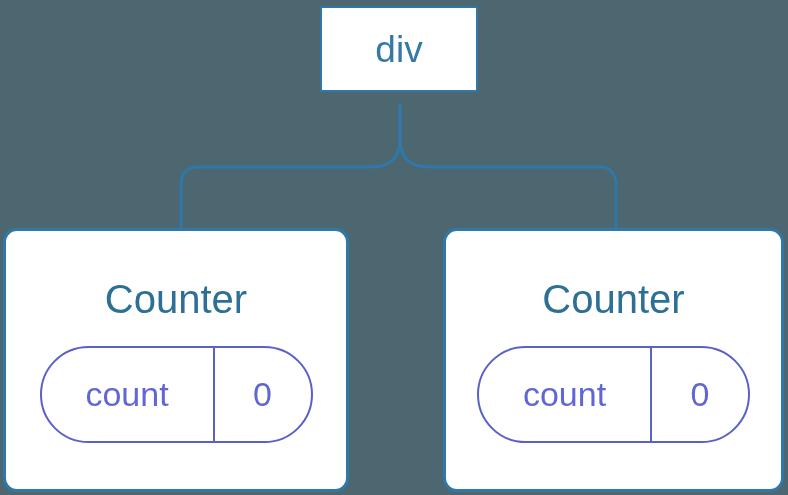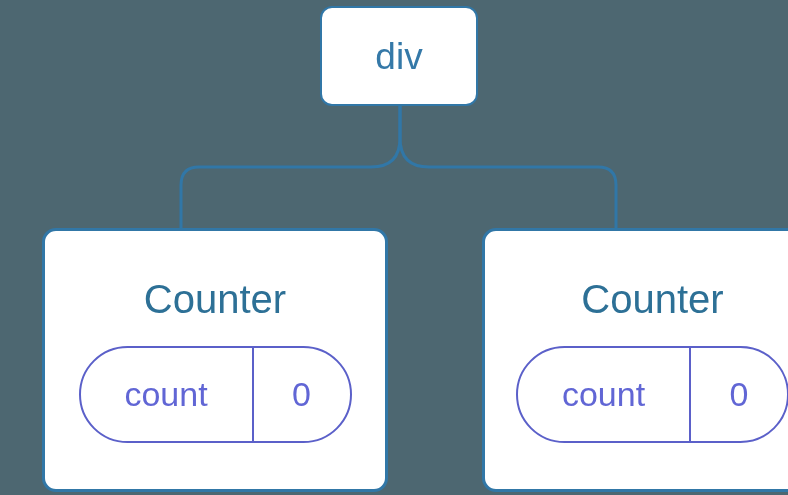--- a/index.html
+++ b/index.html
@@ -24,25 +24,25 @@
   .connector-svg path {
     fill: none;
     stroke: var(--line-blue, #3177A7);
     stroke-width: 3;
   }
   .root-node {
     position: absolute;
     left: 320px;
     top: 6px;
     width: 158px;
-    height: 100px;
+    height: 86px;
     box-sizing: border-box;
     background: var(--node-fill, #FFFFFF);
     border: 2.5px solid var(--line-blue, #3177A7);
-    border-radius: 12px;
+    border-radius: 2px;
     display: flex;
     align-items: center;
     justify-content: center;
   }
   .root-node .tag-label {
     color: var(--tag-text-blue, #3579A8);
     font-size: 37px;
     line-height: 1;
   }
   .counter-node {
@@ -51,21 +51,20 @@
     height: 264px;
     box-sizing: border-box;
     background: var(--node-fill, #FFFFFF);
     border: 3px solid var(--line-blue, #3177A7);
     border-radius: 14px;
     display: flex;
     flex-direction: column;
     align-items: center;
     justify-content: center;
     gap: 26px;
-    margin-left: 39px;
   }
   .counter-node.left  { left: 3px;   width: 346px; }
   .counter-node.right { left: 443px; width: 341px; }
   .counter-title {
     color: var(--component-title-blue, #2D7096);
     font-size: 40px;
     line-height: 1.05;
   }
   .state-pill {
     width: 273px;

